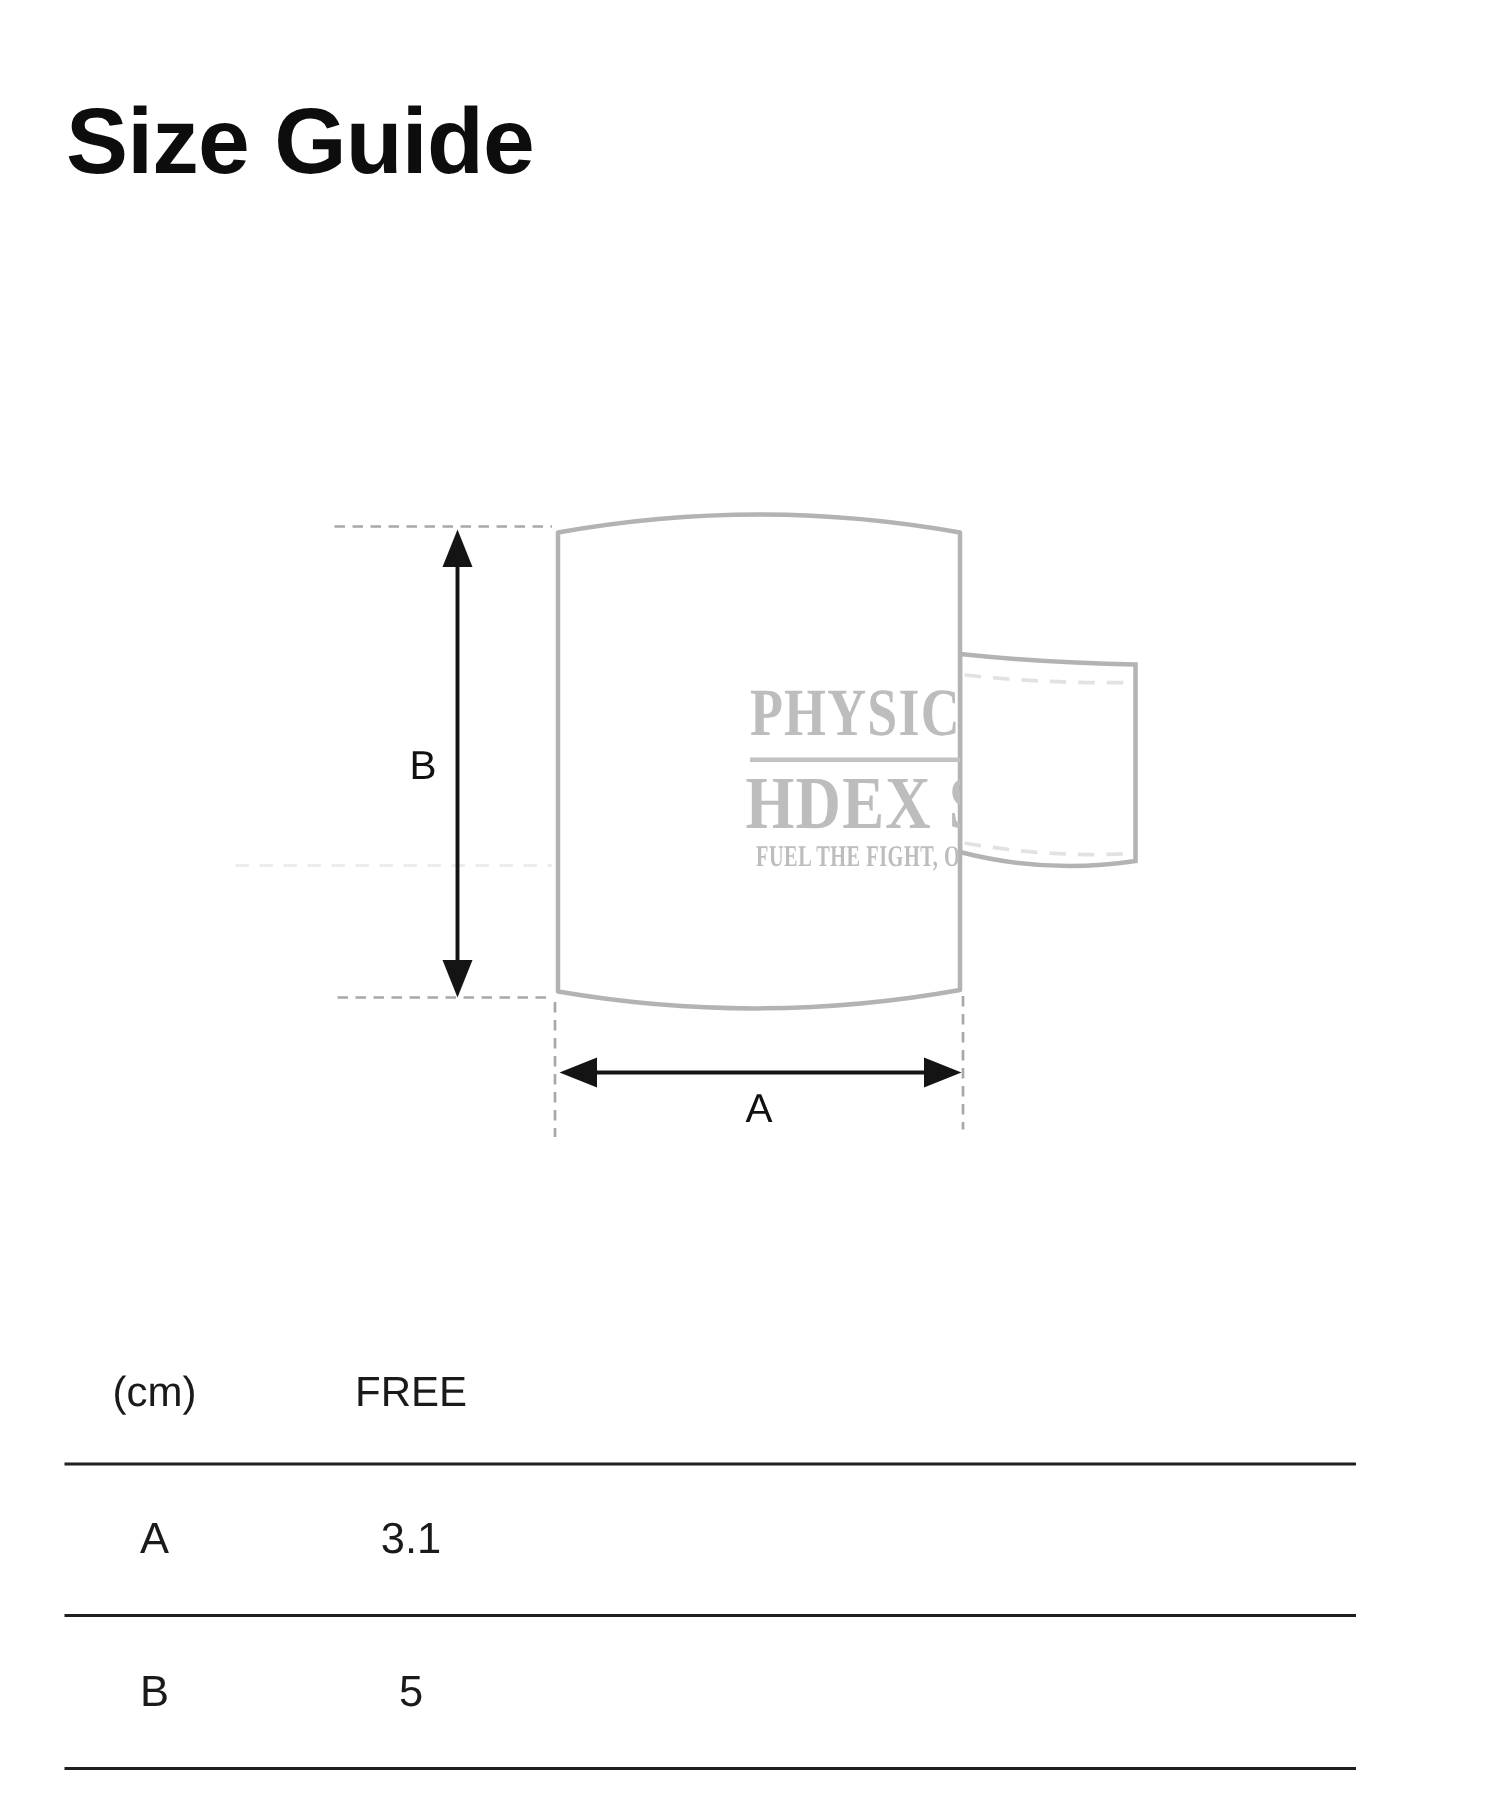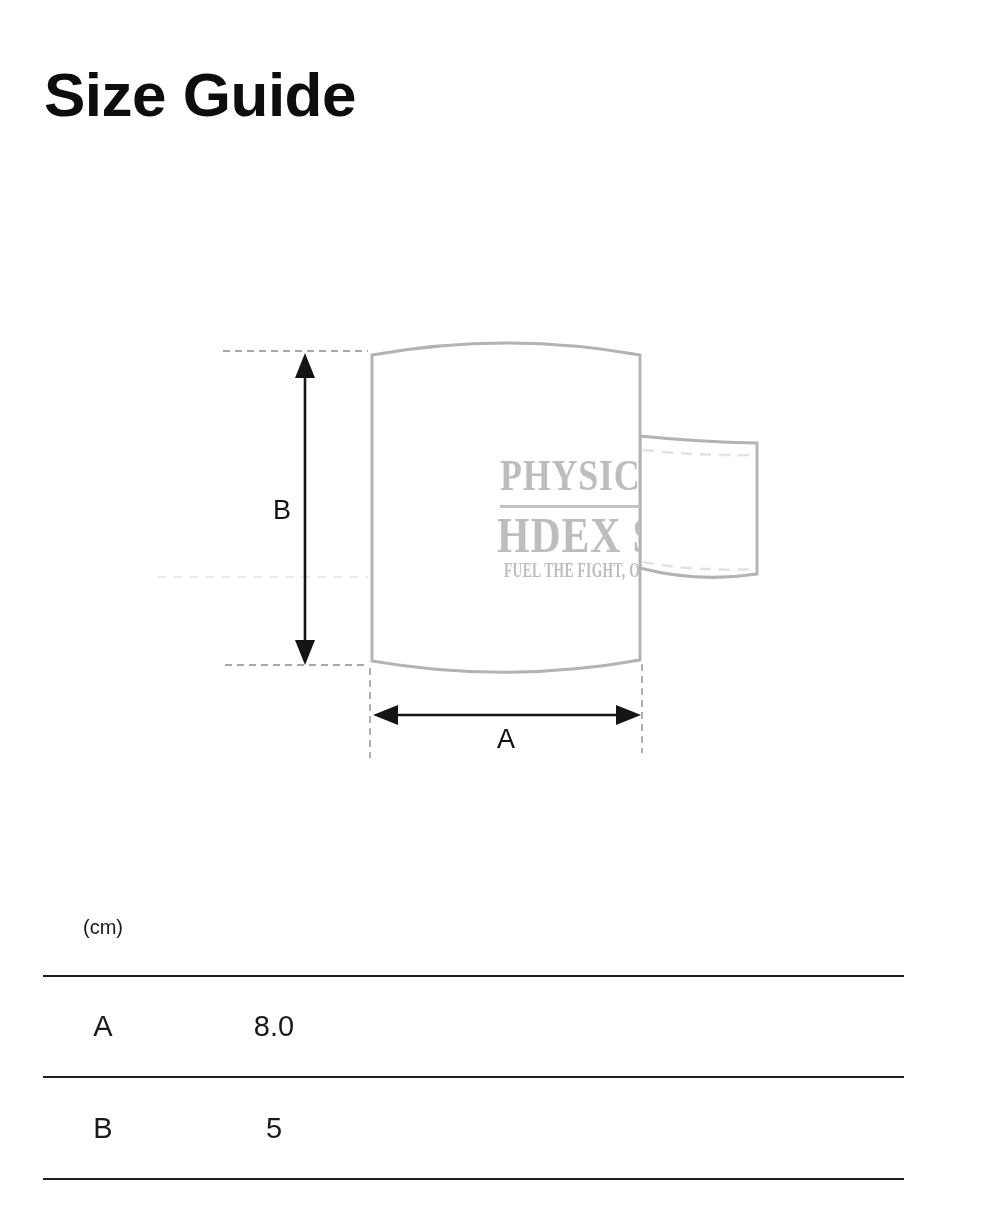--- a/index.html
+++ b/index.html
@@ -17,21 +17,21 @@
     position:absolute;left:0;top:0;width:1000px;height:800px;
   }
   .size-table{
     position:absolute;left:43px;top:880px;width:861px;
     font-size:29px;color:#1a1a1a;
   }
   .size-row{
     display:flex;align-items:center;
     border-bottom:2px solid #1f1f1f;
   }
-  .size-row.header{height:95px;font-size:20px;}
+  .size-row.header{height:95px;font-size:28px;}
   .size-row.r1{height:99px;}
   .size-row.r2{height:100px;}
   .cell-label{width:120px;text-align:center;}
   .cell-value{width:222px;text-align:center;}
 </style>
 </head>
 <body>
 
 <div class="page-title">Size Guide</div>
 
@@ -75,22 +75,23 @@
     <line x1="390" y1="715" x2="624" y2="715" stroke-width="2.6" stroke="#141414"></line>
     <polygon points="373,715 398,705 398,725" fill="#141414"></polygon>
     <polygon points="641,715 616,705 616,725" fill="#141414"></polygon>
   </g>
   <text x="506" y="748" font-size="27" text-anchor="middle" font-family="Liberation Sans, sans-serif" fill="#111">A</text>
 </svg>
 
 <div class="size-table">
   <div class="size-row header">
     <div class="cell-label">(cm)</div>
+    <div class="cell-value">FREE</div>
   </div>
   <div class="size-row r1">
     <div class="cell-label">A</div>
-    <div class="cell-value">8.0</div>
+    <div class="cell-value">3.1</div>
   </div>
   <div class="size-row r2">
     <div class="cell-label">B</div>
     <div class="cell-value">5</div>
   </div>
 </div>
 
 </body></html>

